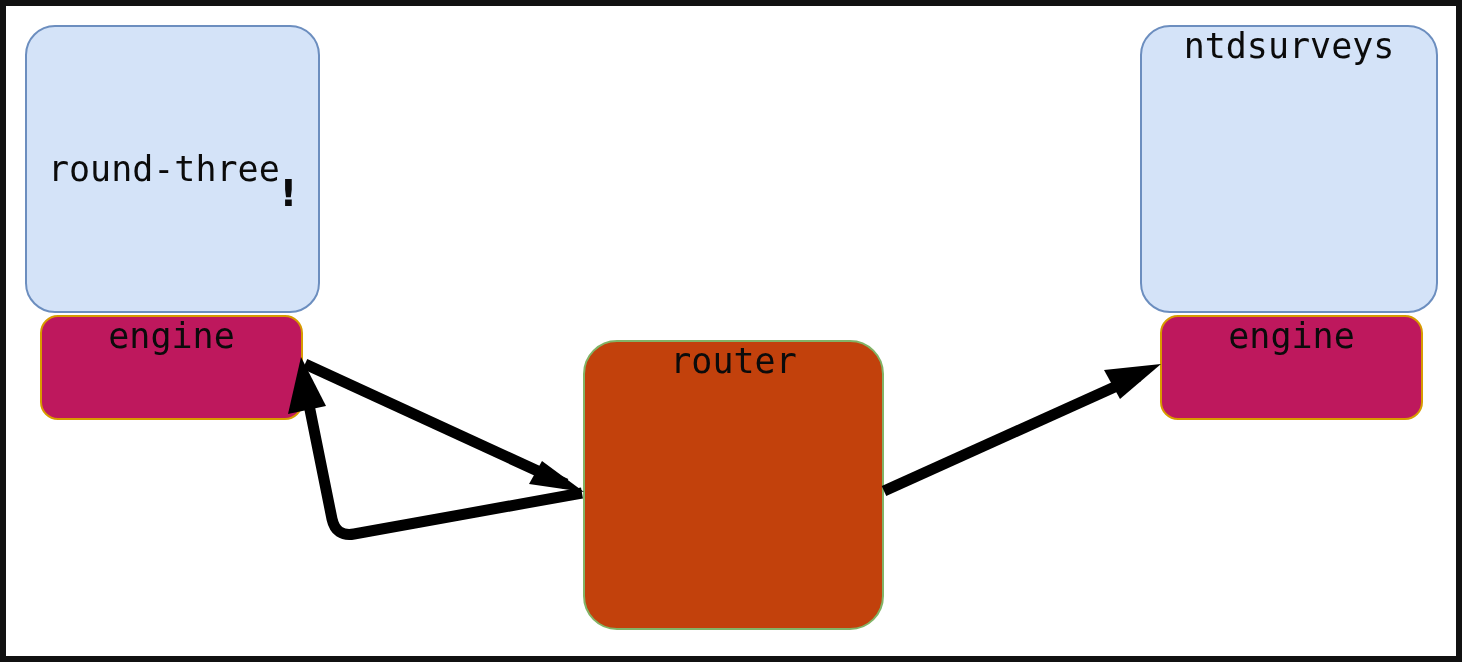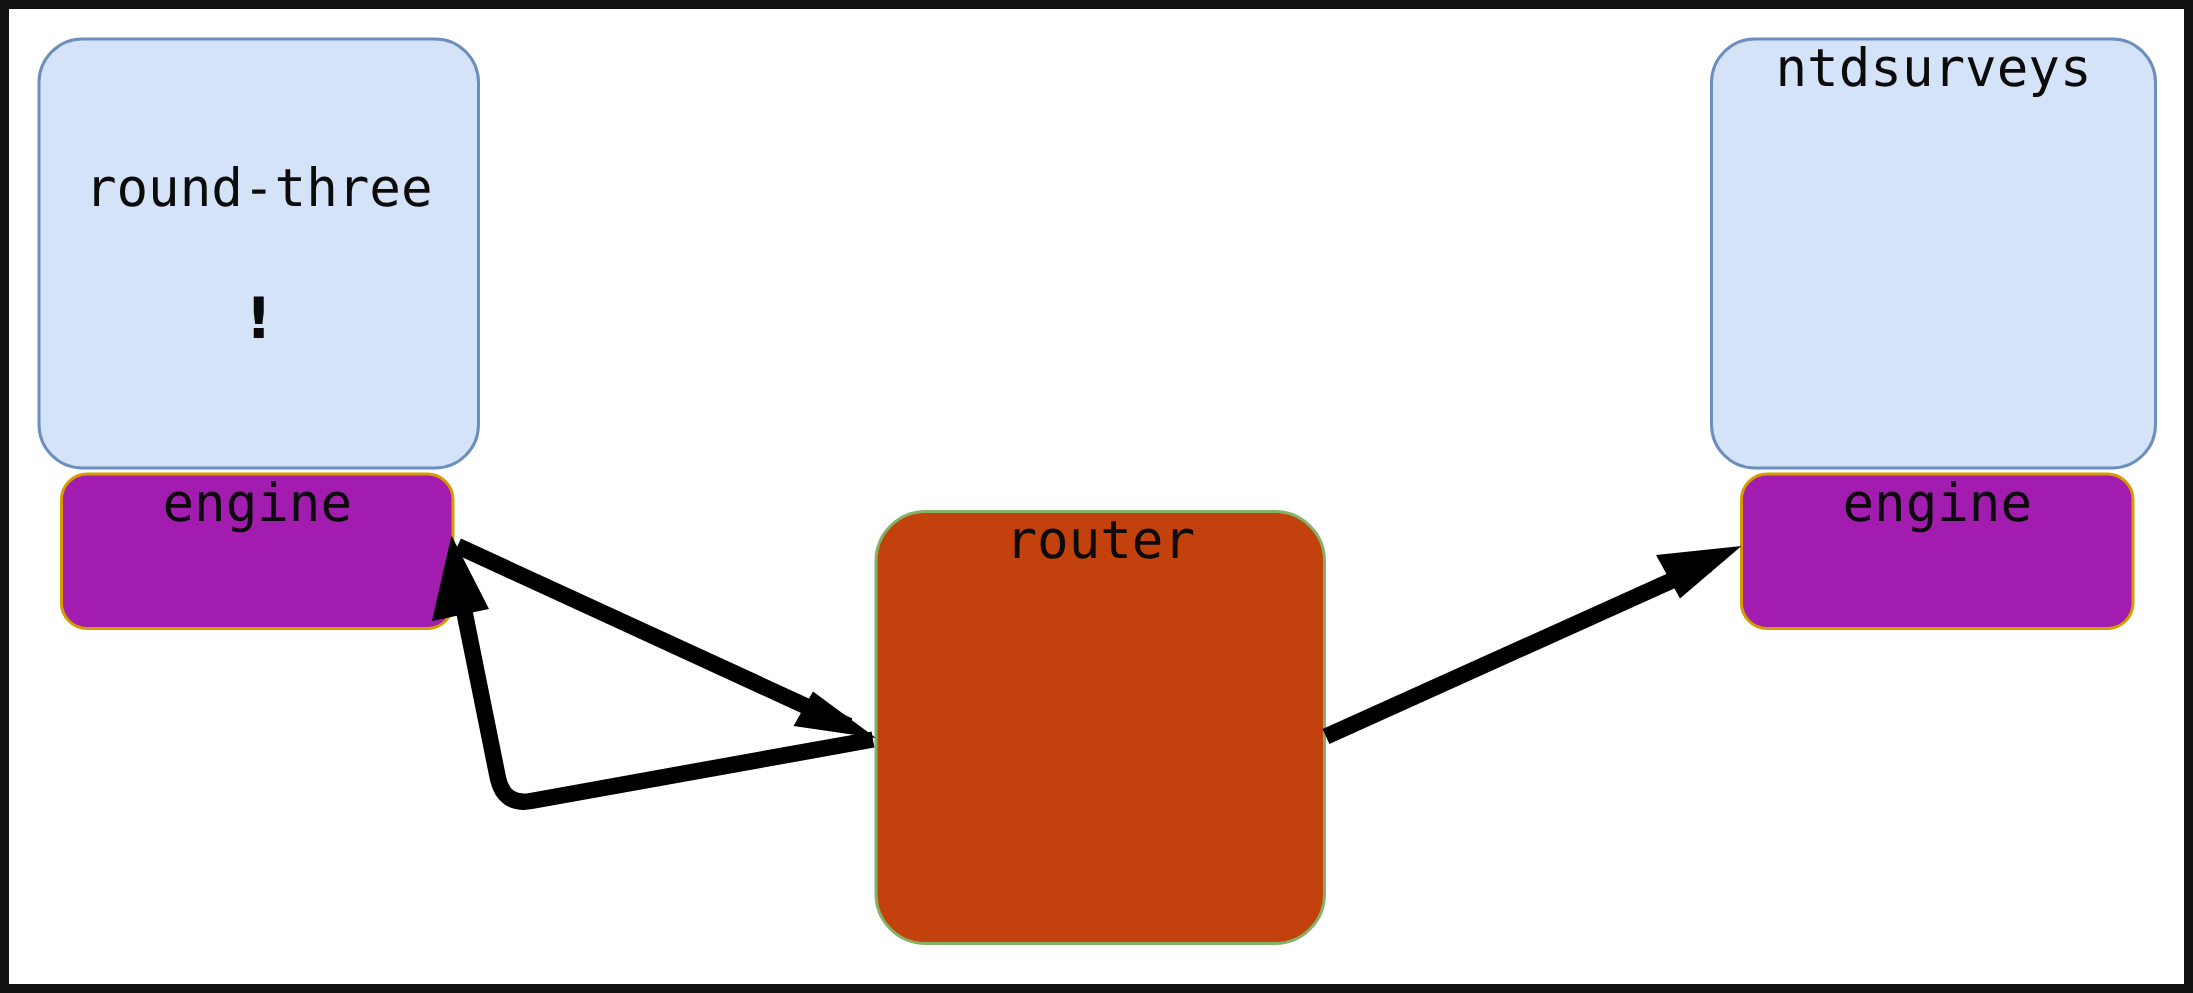--- a/index.html
+++ b/index.html
@@ -6,23 +6,23 @@
   body{width:1462px;height:662px;overflow:hidden;
        font-family:"DejaVu Sans Mono","Liberation Mono",monospace;}
   #canvas{position:relative;width:1462px;height:662px;box-sizing:border-box;
           border:6px solid #111111;background:#ffffff;}
   #stage{position:absolute;inset:0;}
   .node{position:absolute;box-sizing:border-box;display:flex;
         align-items:flex-start;justify-content:center;text-align:center;}
   .node .lbl{font-size:35px;color:#0b0b0b;line-height:1.1;letter-spacing:0px;
              white-space:nowrap;}
   .blue{background:#d4e3f8;border:2px solid #6c8ebf;border-radius:30px;z-index:3;}
-  .orange{background:#a21caf;border:2px solid #d79b00;border-radius:18px;z-index:2;}
+  .orange{background:#be185d;border:2px solid #d79b00;border-radius:18px;z-index:2;}
   .green{background:#c2410c;border:2px solid #82b366;border-radius:34px;z-index:3;}
-  .stack{display:flex;flex-direction:column;align-items:center;justify-content:center;}
+  .stack{display:flex;flex-direction:row;align-items:center;justify-content:center;}
   .bang{font-family:"DejaVu Sans","Liberation Sans",sans-serif;
         font-size:38px;font-weight:700;color:#0b0b0b;margin-top:48px;line-height:1;}
   svg.edges{position:absolute;left:0;top:0;width:1450px;height:650px;
             z-index:5;pointer-events:none;overflow:visible;}
   .edge{fill:none;stroke:#000000;stroke-width:11;stroke-linecap:butt;
         stroke-linejoin:round;}
   .head{fill:#000000;stroke:none;}
 </style>
 </head>
 <body>

